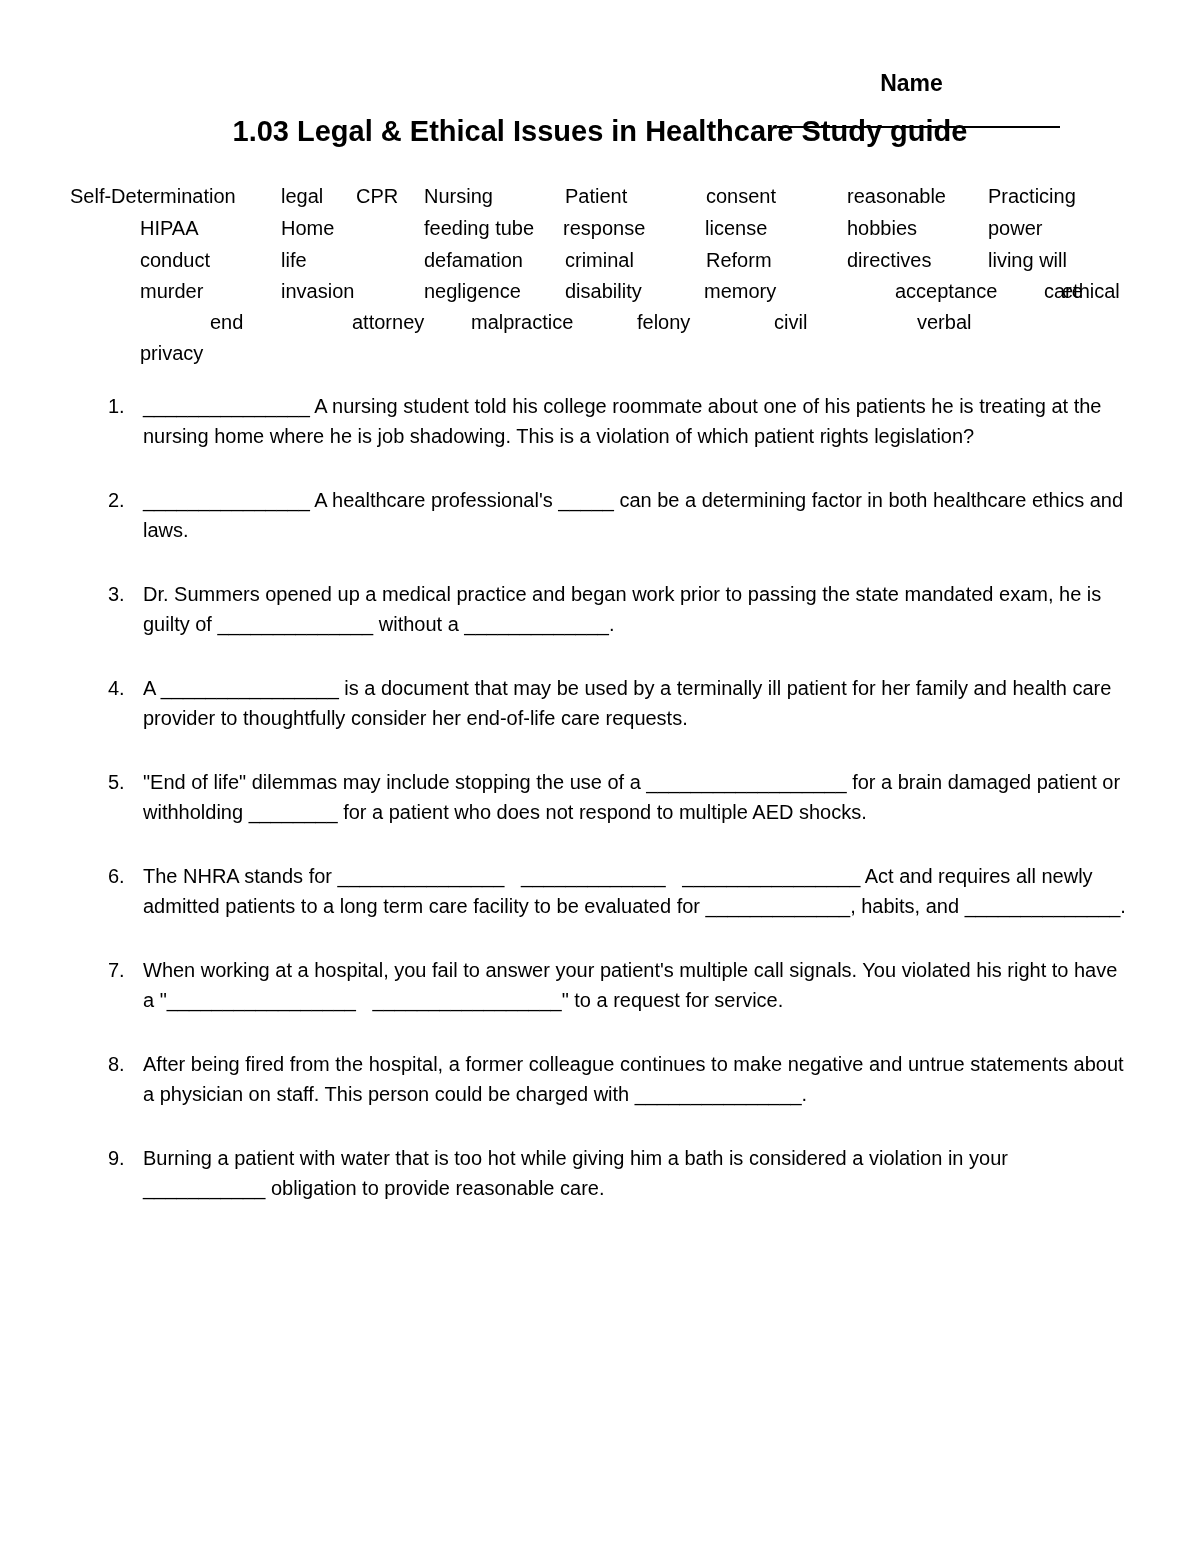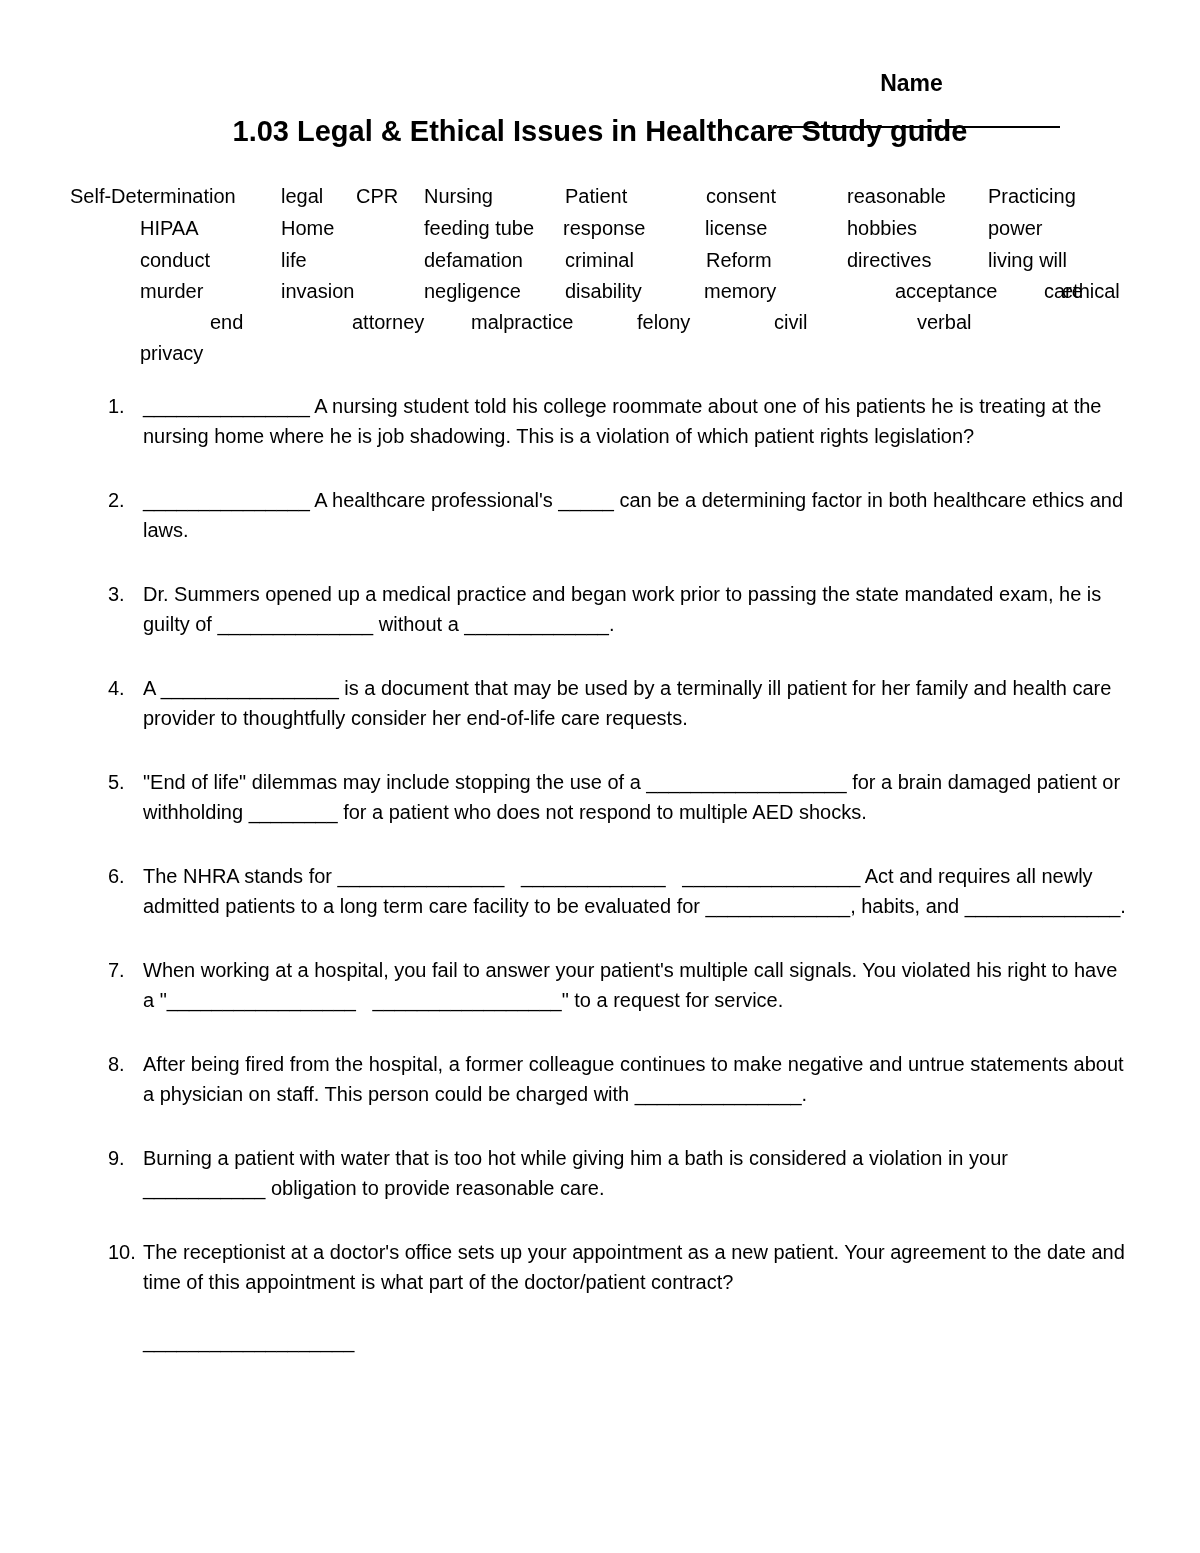--- a/index.html
+++ b/index.html
@@ -153,21 +153,15 @@
         <span class="qt">When working at a hospital, you fail to answer your patient's multiple call signals. You violated his right to have a "_________________   _________________" to a request for service.</span>
       </div>
       <div class="q">
         <span class="num">8.</span>
         <span class="qt">After being fired from the hospital, a former colleague continues to make negative and untrue statements about a physician on staff. This person could be charged with _______________.</span>
       </div>
       <div class="q">
         <span class="num">9.</span>
         <span class="qt">Burning a patient with water that is too hot while giving him a bath is considered a violation in your ___________ obligation to provide reasonable care.</span>
       </div>
-      <div class="q">
-        <span class="num">10.</span>
-        <span class="qt">The receptionist at a doctor's office sets up your appointment as a new patient. Your agreement to the date and time of this appointment is what part of the doctor/patient contract?
-
-___________________</span>
-      </div>
     </div>
 
 </div>
 
 </body></html>

